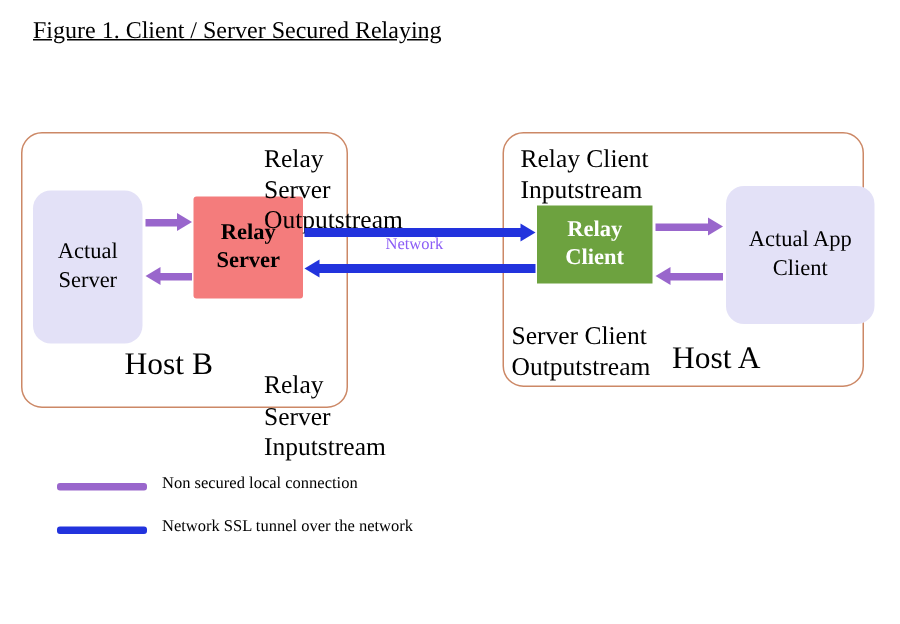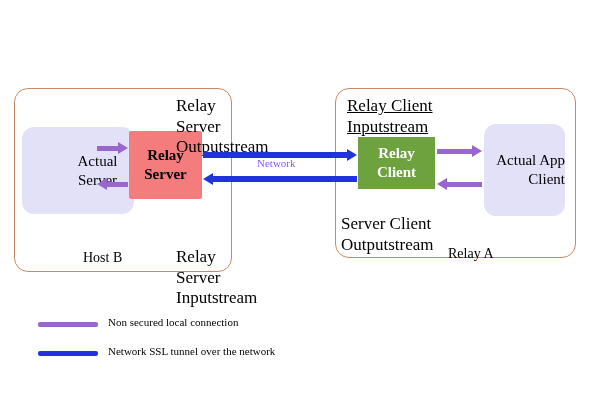--- a/index.html
+++ b/index.html
@@ -45,56 +45,55 @@
     justify-content:center;
     text-align:center;
     font-size:15px;
     color:#000;
     line-height:1.25;
   }
   .lavender{
     background:var(--lavender-box);
     border-radius:12px;
   }
-  .actual-server{ left:22px; top:127px; width:73px; height:87px;padding-left:39px; }
+  .actual-server{ left:22px; top:127px; width:73px; height:102px; }
   .relay-server{
     left:129px; top:131px; width:73px; height:68px;
     background:var(--salmon-box);
     font-weight:bold;
     border-radius:2px;
   }
   .relay-client{
     left:358px; top:137px; width:77px; height:52px;
     background:var(--green-box);
     color:#ffffff;
     font-weight:bold;
     border-radius:0;
   }
-  .actual-app-client{ left:484px; top:124px; width:81px; height:92px;text-align:right; }
+  .actual-app-client{ left:484px; top:124px; width:99px; height:92px; }
   .stream-label{
     position:absolute;
     font-size:17px;
     line-height:1.22;
     color:#000;
   }
   .rs-out{ left:176px; top:96px;  width:86px; }
   .rs-in { left:176px; top:212px; width:86px;margin-top:35px; }
-  .rc-in { left:347px; top:96px;  width:86px;text-decoration:underline; }
+  .rc-in { left:347px; top:96px;  width:86px; }
   .rc-out{ left:341px; top:214px; width:92px; }
   .network-label{
     position:absolute;
     left:257px; top:157px;
     font-size:11px;
     color:#8b5cf6;
   }
   .host-label{
     position:absolute;
-    font-size:14px;
+    font-size:21px;
     color:#000;
-    margin-top:20px;
   }
   .host-b-label{ left:83px;  top:230px; }
   .host-a-label{ left:448px; top:226px; }
 
   
   .arrow{ position:absolute; height:12px; }
   .purple{ color:var(--purple-arrow); }
   .blue{ color:var(--blue-arrow); }
   .arrow .shaft{
     position:absolute; top:3.5px; height:5px;
@@ -126,39 +125,40 @@
     line-height:1.35;
   }
   .legend-nonsecured{ left:108px; top:315px; width:250px; }
   .legend-secured{ left:108px; top:344px; width:190px; }
 </style>
 </head>
 <body>
 
 <div class="canvas">
 
+  <div class="title">Figure 1. Client / Server Secured Relaying</div>
 
   <div class="host-box host-b"></div>
 
   <div class="host-box host-a"></div>
 
   <div class="node lavender actual-server">Actual Server</div>
   <div class="node relay-server">Relay Server</div>
   <div class="node relay-client">Relay Client</div>
   <div class="node lavender actual-app-client">Actual App Client</div>
 
   <div class="stream-label rs-out">Relay Server Outputstream</div>
   <div class="stream-label rs-in">Relay Server Inputstream</div>
   <div class="stream-label rc-in">Relay Client Inputstream</div>
   <div class="stream-label rc-out">Server Client Outputstream</div>
 
   <div class="network-label">Network</div>
 
   <div class="host-label host-b-label">Host B</div>
-  <div class="host-label host-a-label">Relay A</div>
+  <div class="host-label host-a-label">Host A</div>
 
   <div class="arrow right purple" style="left:97px; top:142px; width:31px;">
     <div class="shaft"></div>
     <div class="head"></div>
   </div>
   <div class="arrow left purple" style="left:97px; top:178px; width:31px;">
     <div class="shaft"></div>
     <div class="head"></div>
   </div>
 

